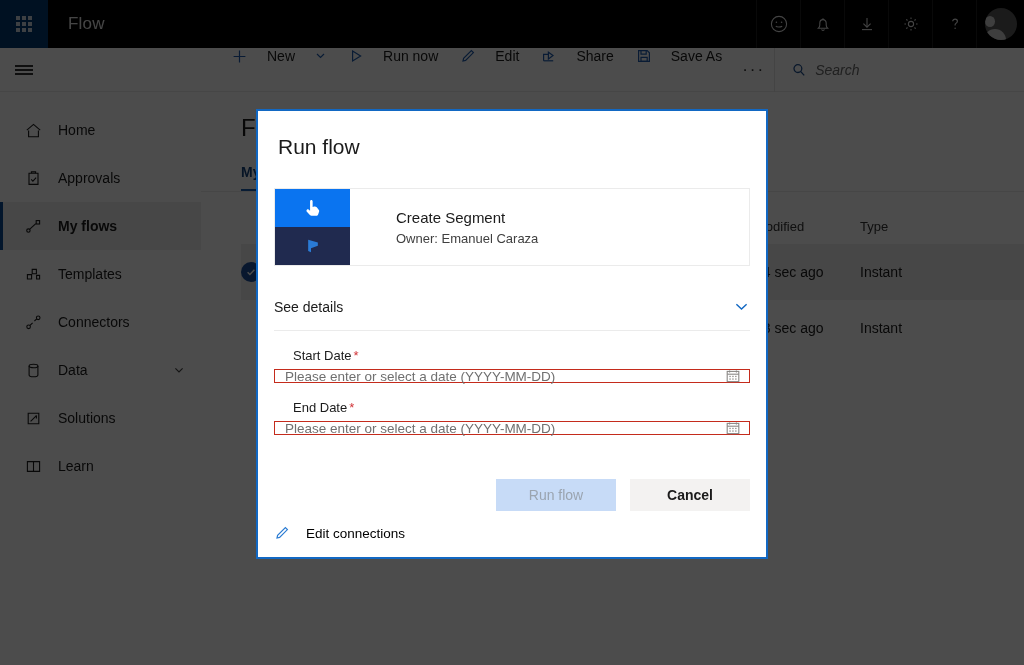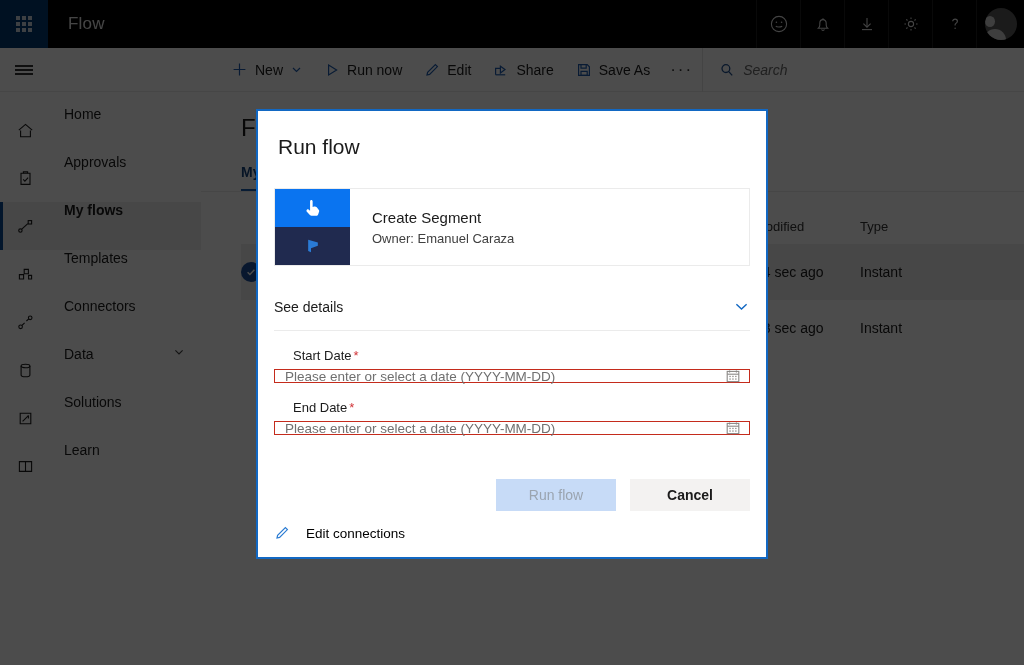--- a/index.html
+++ b/index.html
@@ -57,43 +57,43 @@
     border-bottom: 1px solid #ebebeb;
   }
   .hamburger {
     width: 48px; height: 44px; display: flex; align-items: center; justify-content: center;
     cursor: pointer; flex-shrink: 0;
   }
   .hamburger span { display: block; width: 18px; height: 2px; background: #333; margin: 2px 0; }
   .cmd-spacer-left { width: 172px; }
   .cmd-items { display: flex; align-items: center; gap: 0px; }
   .cmd-btn {
-    display: flex; align-items: center; gap: 7px; height: 44px; padding: 0 11px;
+    display: flex; align-items: flex-start; gap: 19px; height: 44px; padding: 0 11px;
     cursor: pointer; color: #1b1b1b; font-size: 14px; white-space: nowrap;
   }
   .cmd-ico { color: #1f5daf; display: flex; align-items: center; }
   .cmd-chev { color: #1f5daf; margin-left: 1px; }
   .cmd-dots { letter-spacing: 2px; color: #333; font-size: 17px; line-height: 1; padding: 0 9px;
     height: 44px; display: flex; align-items: center; cursor: pointer; }
   .cmd-right { flex: 1; display: flex; justify-content: flex-start; align-items: center; font-style: italic; }
   .search-box {
     display: flex; align-items: center; gap: 8px; width: 180px; height: 44px;
     padding-left: 16px; border-left: 1px solid #e3e3e3; cursor: text;
   }
   .search-box .sico { color: #20508f; display: flex; }
   .search-box .stext { color: #6b6b6b; font-size: 14px; }
 
   
   .sidebar {
     position: absolute; top: 92px; left: 0; width: 201px; height: 573px;
     background: #ffffff; padding-top: 14px; z-index: 3;
   }
   .nav-item {
-    position: relative; display: flex; height: 48px;
-    padding-left: 14px; gap: 28px; cursor: pointer; color: #1b1b1b; font-size: 14px;
+    position: relative; display: flex; align-items: center; height: 48px;
+    padding-left: 22px; gap: 14px; cursor: pointer; color: #1b1b1b; font-size: 14px;
   }
   .nav-item.selected { background: #ededed; font-weight: bold; }
   .nav-item.selected::before {
     content: ""; position: absolute; left: 0; top: 0; width: 3px; height: 48px;
     background: #0b4c94;
   }
   .nav-ico { width: 22px; display: flex; align-items: center; justify-content: center; color: #1b1b1b; }
   .nav-label { flex: 1; }
   .nav-chev { margin-right: 16px; color: #444; display: flex; }
 
@@ -133,21 +133,21 @@
   
   .dialog {
     position: absolute; left: 256px; top: 109px; width: 512px; height: 450px;
     background: #ffffff; border: 2px solid #1268c3; z-index: 20;
     display: flex; flex-direction: column;
   }
   .dlg-title { font-size: 21px; color: #1b1b1b; padding: 24px 20px 0 20px; font-weight: 400; }
 
   .flow-card {
     margin: 29px 16px 0 16px; border: 1px solid #ebebeb; display: flex;
-    align-items: stretch; height: 78px; background: #fff;
+    align-items: stretch; height: 78px; background: #fff; gap: 24px;
   }
   .flow-tiles { width: 75px; display: flex; flex-direction: column; flex-shrink: 0; }
   .tile-top { flex: 1; background: #0a74f0; display: flex; align-items: center; justify-content: center; }
   .tile-bot { flex: 1; background: #202a4f; display: flex; align-items: center; justify-content: center; }
   .flow-meta { padding-left: 22px; display: flex; flex-direction: column; justify-content: center; }
   .flow-name { font-size: 15px; color: #1b1b1b; }
   .flow-owner { font-size: 13px; color: #404040; margin-top: 5px; }
 
   .see-details {
     margin: 0 16px; height: 48px; margin-top: 17px; display: flex; align-items: center;

